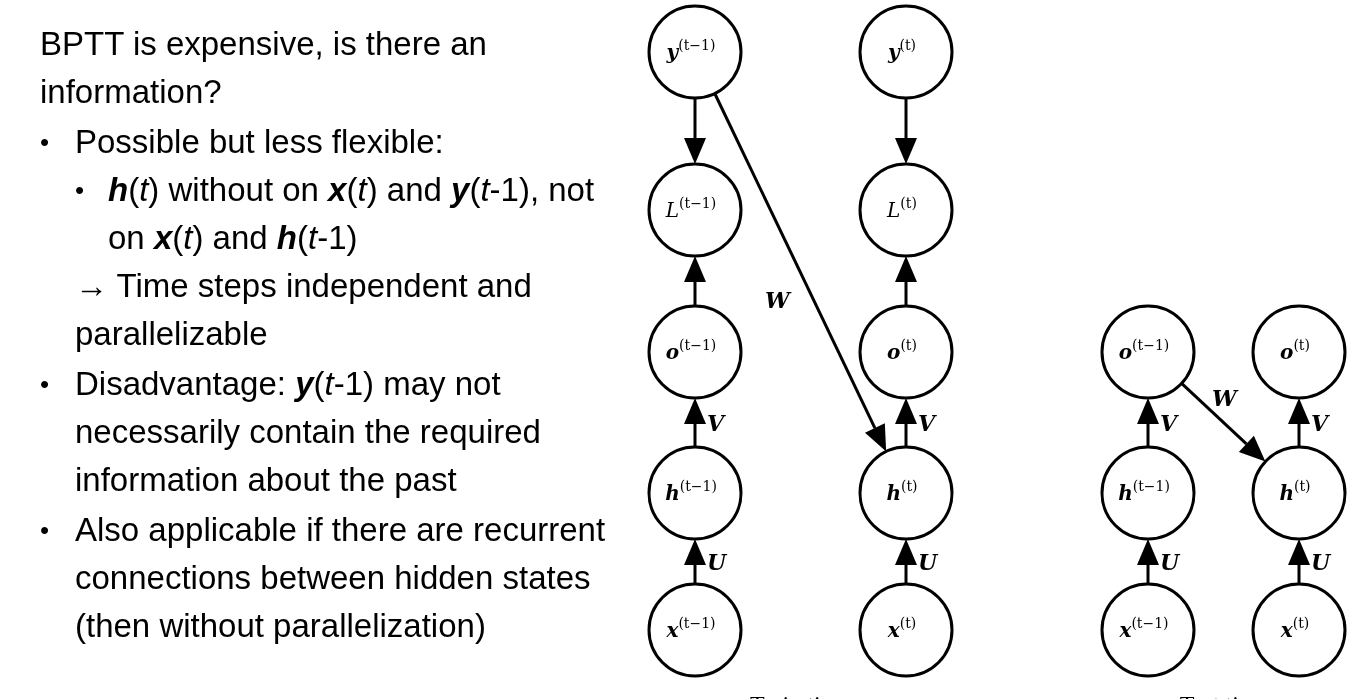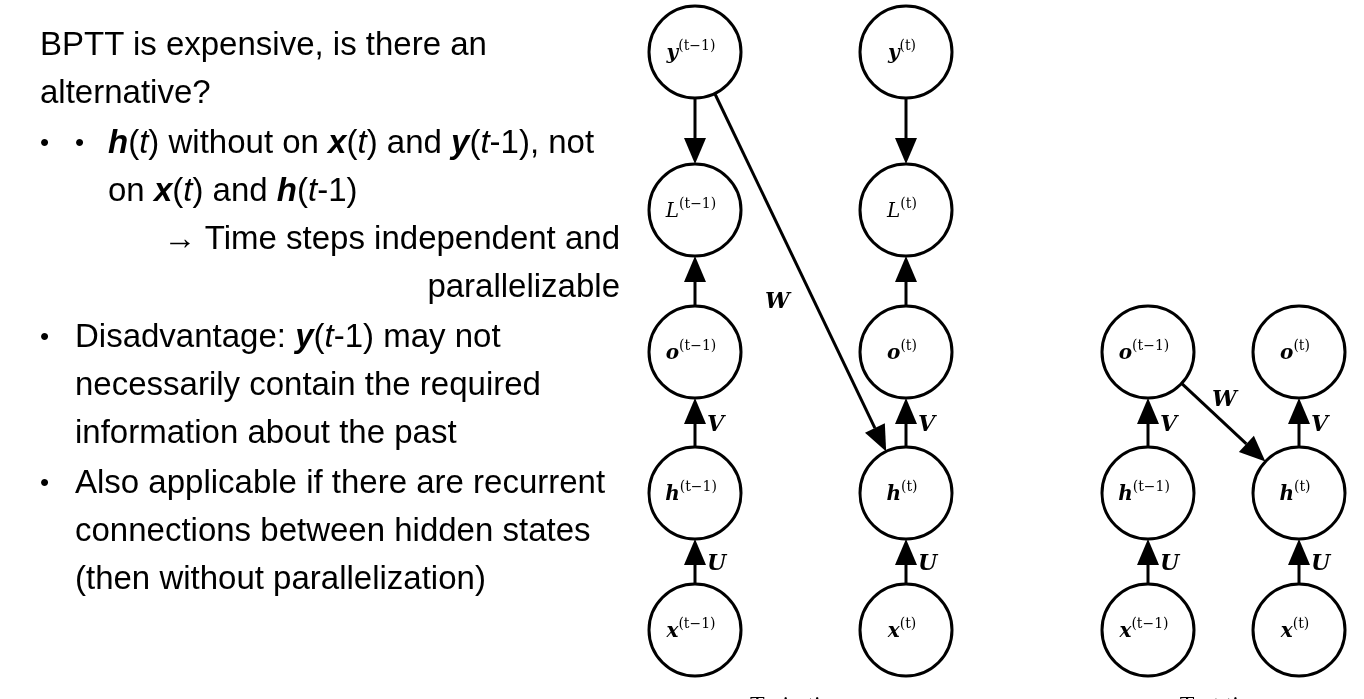--- a/index.html
+++ b/index.html
@@ -4,34 +4,35 @@
 <style>
   html, body { margin: 0; padding: 0; background: #ffffff; }
   body { width: 1364px; height: 699px; overflow: hidden; position: relative;
          font-family: "Liberation Sans", sans-serif; color: #000; }
   #text-panel { position: absolute; left: 40px; top: 20px; width: 580px; font-size: 33px; line-height: 48px; }
   .title-line { margin: 0; }
   .bullet { position: relative; padding-left: 35px; margin-top: 2px; }
   .bullet .dot { position: absolute; left: 0; top: 0; font-size: 26px; }
   .sub { position: relative; padding-left: 68px; }
   .sub .dot { position: absolute; left: 35px; top: 0; font-size: 26px; }
-  .arrow-line { padding-left: 35px; text-align: right; }
+  .arrow-line { padding-left: 35px; }
   b.m { font-style: italic; font-weight: bold; }
   i.m { font-style: italic; }
   #diagram { position: absolute; left: 0; top: 0; }
   .node-label { font-family: "DejaVu Serif", serif; font-size: 20px; }
   .cap { font-family: "Liberation Serif", serif; font-size: 24px; }
 </style>
 </head>
 <body>
 
 <div id="text-panel">
-  <div class="title-line">BPTT is expensive, is there an alternative?</div>
+  <div class="title-line">BPTT is expensive, is there an information?</div>
   <div class="bullet">
     <span class="dot">•</span>
+    <span>Possible but less flexible:</span>
   </div>
   <div class="sub">
     <span class="dot">•</span>
     <span><b class="m">h</b><span>(</span><i class="m">t</i><span>) without on </span><b class="m">x</b><span>(</span><i class="m">t</i><span>) and </span><b class="m">y</b><span>(</span><i class="m">t</i><span>-1), not on </span><b class="m">x</b><span>(</span><i class="m">t</i><span>) and </span><b class="m">h</b><span>(</span><i class="m">t</i><span>-1)</span></span>
   </div>
   <div class="arrow-line">→ Time steps independent and parallelizable</div>
   <div class="bullet">
     <span class="dot">•</span>
     <span><span>Disadvantage: </span><b class="m">y</b><span>(</span><i class="m">t</i><span>-1) may not necessarily contain the required information about the past</span></span>
   </div>

